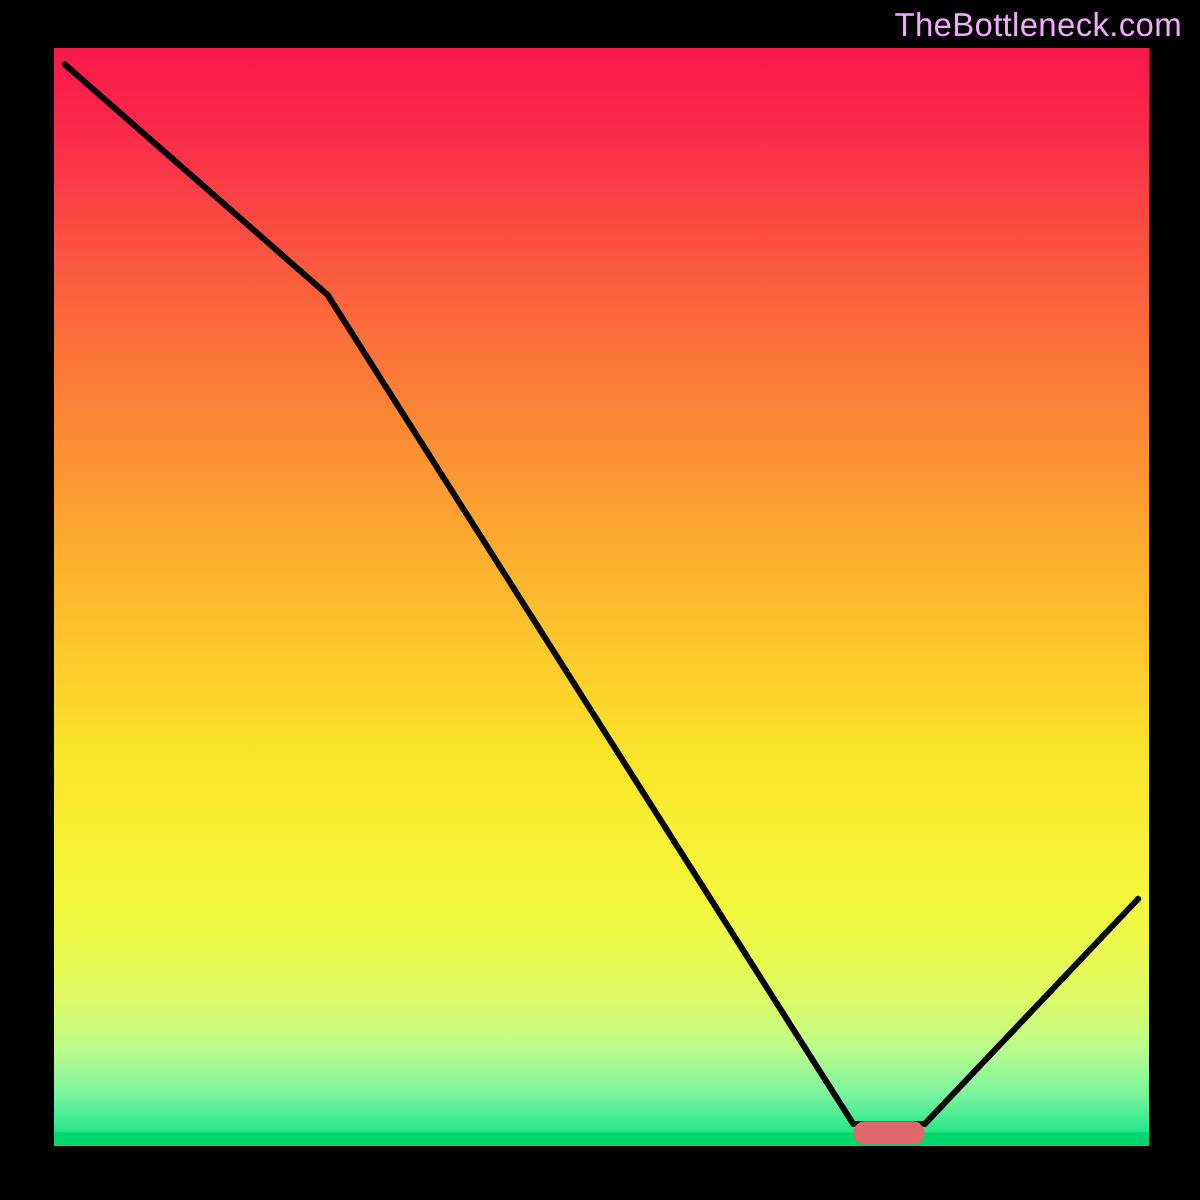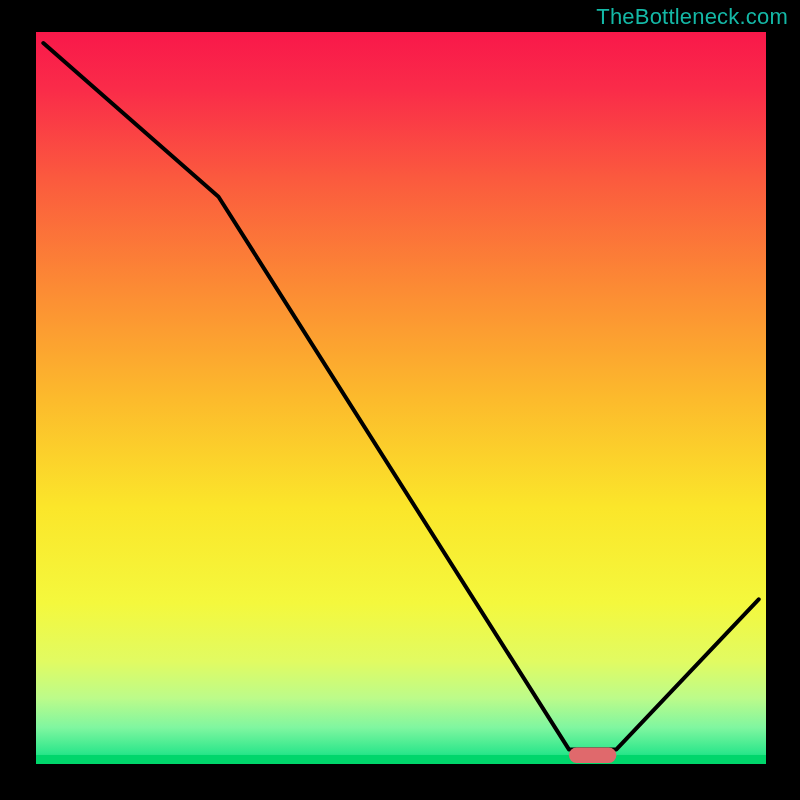--- a/index.html
+++ b/index.html
@@ -13,21 +13,21 @@
   }
   .container {
     position: relative;
     width: 800px;
     height: 800px;
   }
   .watermark {
     position: absolute;
     top: 4px;
     right: 12px;
-    color: #14b8a6;
+    color: #f0abfc;
     font-size: 22px;
     font-weight: 500;
     letter-spacing: 0.2px;
     z-index: 5;
   }
   svg {
     display: block;
   }
 </style>
 </head>

